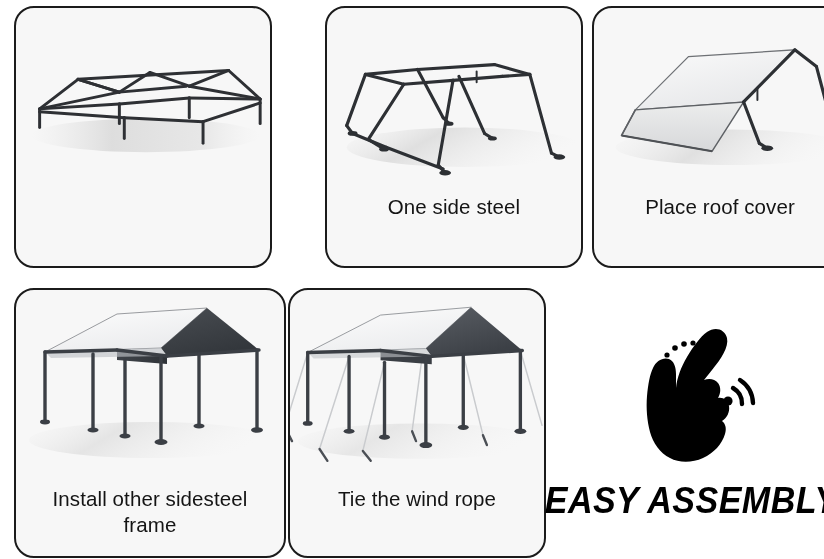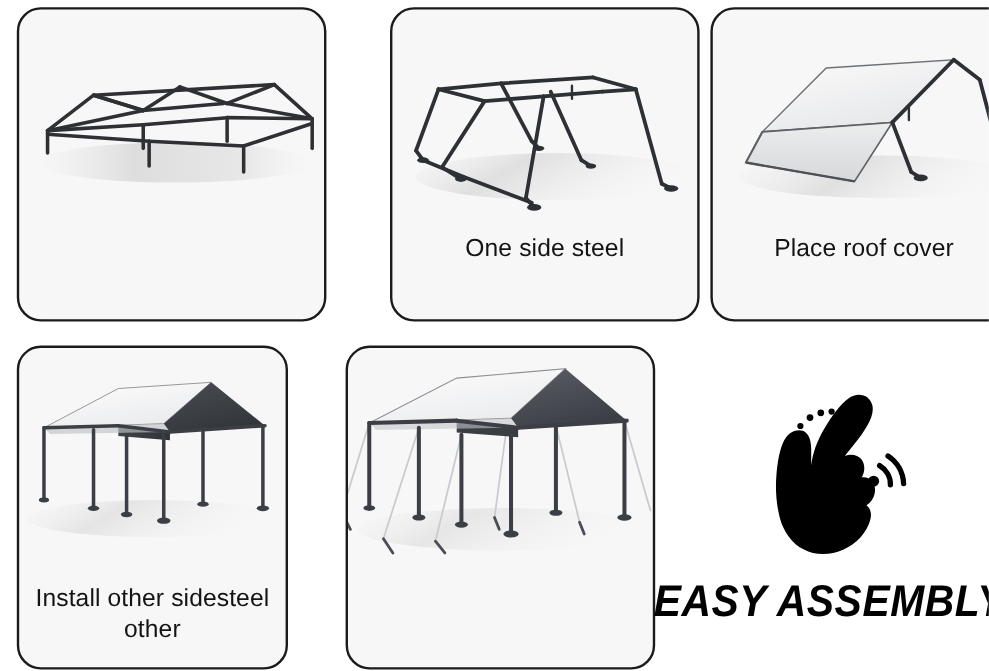--- a/index.html
+++ b/index.html
@@ -43,21 +43,21 @@
     font-size: 20.5px;
     line-height: 26px;
     letter-spacing: 0.1px;
     font-family: "Liberation Sans", sans-serif;
   }
   
   #card-1 { left: 14px;  top: 6px;   width: 258px; height: 262px; }
   #card-2 { left: 304px; top: 6px;   width: 258px; height: 262px; margin-left: 21px; }
   #card-3 { left: 592px; top: 6px;   width: 256px; height: 262px; }
   
-  #card-4 { left: 14px;  top: 288px; width: 226px; height: 270px; }
+  #card-4 { left: 14px;  top: 288px; width: 272px; height: 270px; }
   #card-5 { left: 288px; top: 288px; width: 258px; height: 270px; }
 
   #card-1 .card-art, #card-2 .card-art, #card-3 .card-art { height: 185px; }
   #card-4 .card-art, #card-5 .card-art { height: 188px; }
 
   #card-1 .card-caption { top: 192px; }
   #card-2 .card-caption { top: 186px; }
   #card-3 .card-caption { top: 186px; }
   #card-4 .card-caption { top: 196px; }
   #card-5 .card-caption { top: 196px; }
@@ -303,21 +303,21 @@
           <ellipse cx="72" cy="140" rx="5.5" ry="2.6"></ellipse>
           <ellipse cx="104" cy="146" rx="5.5" ry="2.6"></ellipse>
           <ellipse cx="140" cy="152" rx="6.5" ry="3"></ellipse>
           <ellipse cx="178" cy="136" rx="5.5" ry="2.6"></ellipse>
           <ellipse cx="236" cy="140" rx="6" ry="2.8"></ellipse>
         </g>
       </svg>
     </div>
     <div class="card-caption">
       <span>Install other sidesteel</span><br>
-      <span>other</span>
+      <span>frame</span>
     </div>
   </div>
 
   <div class="card" id="card-5">
     <div class="card-art">
       <svg viewBox="0 0 258 188" preserveAspectRatio="xMidYMid meet" aria-hidden="true">
         <defs>
           <linearGradient id="roofLight2" x1="0.1" y1="0" x2="0.7" y2="1">
             <stop offset="0" stop-color="#fdfdfd"></stop>
             <stop offset="1" stop-color="#eaebed"></stop>
@@ -371,20 +371,21 @@
         <g fill="#3b3f45">
           <ellipse cx="18" cy="134" rx="5" ry="2.4"></ellipse>
           <ellipse cx="60" cy="142" rx="5.5" ry="2.6"></ellipse>
           <ellipse cx="96" cy="148" rx="5.5" ry="2.6"></ellipse>
           <ellipse cx="138" cy="156" rx="6.5" ry="3"></ellipse>
           <ellipse cx="176" cy="138" rx="5.5" ry="2.6"></ellipse>
           <ellipse cx="234" cy="142" rx="6" ry="2.8"></ellipse>
         </g>
       </svg>
     </div>
+    <div class="card-caption">Tie the wind rope</div>
   </div>
 
   <div id="promo">
     <div id="promo-icon">
       <svg viewBox="0 0 160 150" preserveAspectRatio="xMidYMid meet" aria-hidden="true">
 
         <path d="M96 10
                  C104 4 114 7 116 16
                  C118 25 110 37 101 48
                  L93 58

